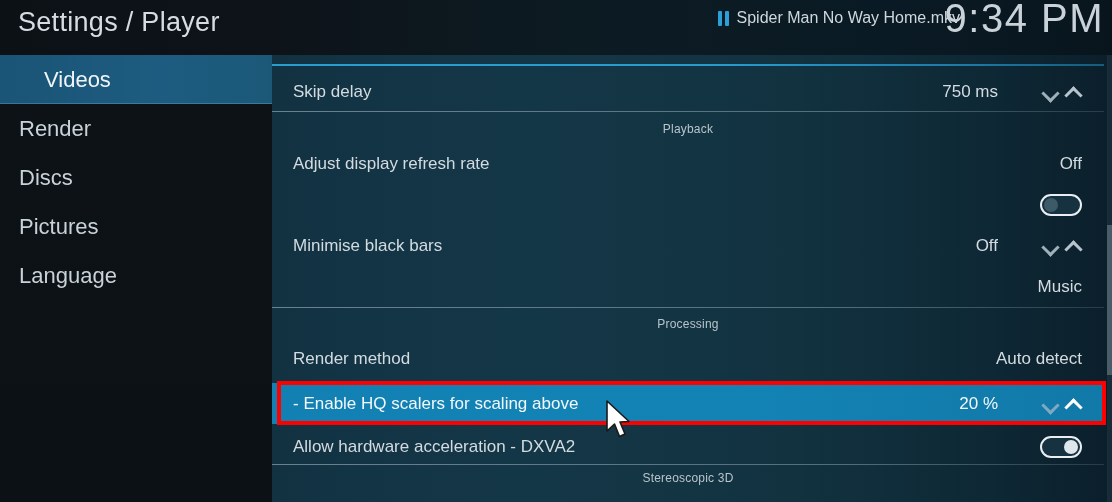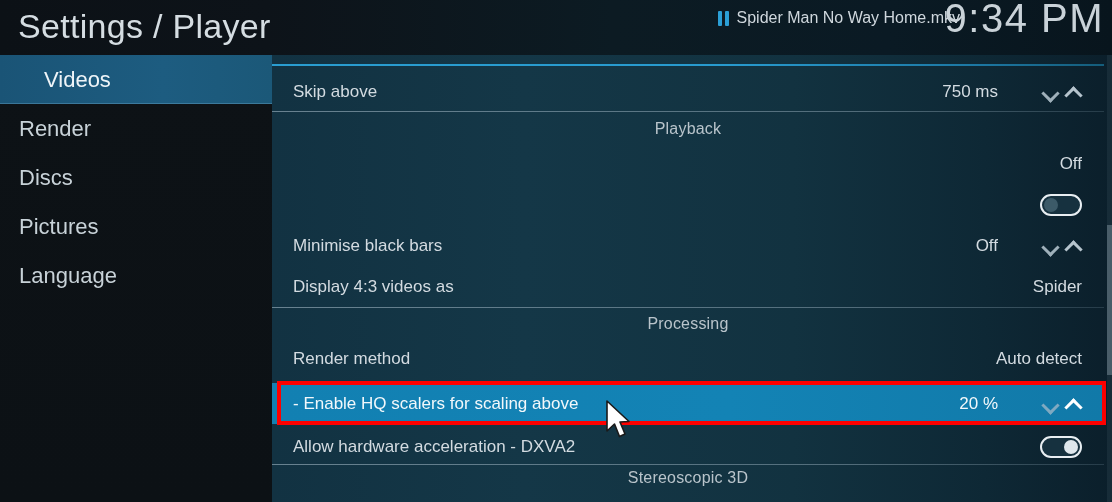--- a/index.html
+++ b/index.html
@@ -16,21 +16,21 @@
   }
 
   
   #header {
     position:absolute; left:0; top:0; width:1112px; height:55px;
     background:linear-gradient(to right,#0c1116 0%,#0d1319 24%,#0c1b23 55%,#0a1a24 80%,#08151d 100%);
     overflow:hidden;
   }
   #header-title {
     position:absolute; left:18px; top:7px;
-    font-size:34px; font-weight:300; color:#d5dde2;
+    font-size:27px; font-weight:300; color:#d5dde2;
     letter-spacing:0.3px; white-space:nowrap;
   }
   #now-playing {
     position:absolute; right:152px; top:9px;
     display:flex; align-items:center; gap:8px;
   }
   #pause-icon {
     display:inline-flex; gap:3px; align-items:center;
   }
   #pause-icon i {
@@ -90,21 +90,21 @@
     position:absolute; font-size:17px; font-weight:300; color:#d3dbe1;
     white-space:nowrap; text-align:center;margin-left:28px;
   }
   .sep {
     position:absolute; left:0; width:832px; height:1px;
     background:linear-gradient(to right,rgba(175,195,208,0.55) 0%,rgba(160,182,196,0.45) 70%,rgba(120,145,160,0.25) 100%);
   }
   .section-head {
     position:absolute; left:0; width:832px; height:28px;
     display:flex; align-items:center; justify-content:center;
-    font-size:16px; font-weight:300; color:#b9c4cb; letter-spacing:0.2px;
+    font-size:12px; font-weight:300; color:#b9c4cb; letter-spacing:0.2px;
   }
 
   
   .spinner { position:absolute; display:flex; align-items:center; gap:6px; }
   .chev { width:17px; height:13px; position:relative; display:block; }
   .chev::before{
     content:""; position:absolute; left:2px; top:2px;
     width:10px; height:10px;
     border-right:3px solid #9fb0ba; border-bottom:3px solid #9fb0ba;
     transform:rotate(45deg);
@@ -185,53 +185,53 @@
     <div class="side-item">
         <span>Language</span>
       </div>
   </div>
 
   <div id="content">
 
     <div id="top-rule"></div>
 
     <div class="row" style="top:16px">
-      <span class="label">Skip above</span>
+      <span class="label">Skip delay</span>
       <span class="value" style="right:106px">750 ms</span>
       <span class="spinner" style="right:22px">
         <span class="chev down"></span>
         <span class="chev up"></span>
       </span>
     </div>
     <div class="sep" style="top:56px"></div>
 
     <div class="section-head" style="top:60px">Playback</div>
 
     <div class="row" style="top:88px">
+      <span class="label">Adjust display refresh rate</span>
       <span class="value" style="right:22px">Off</span>
     </div>
 
     <div class="row" style="top:129px">
       <span class="toggle off" style="right:22px; top:10px">
           <span class="knob"></span>
         </span>
     </div>
 
     <div class="row" style="top:170px">
       <span class="label">Minimise black bars</span>
       <span class="value" style="right:106px">Off</span>
       <span class="spinner" style="right:22px">
         <span class="chev down"></span>
         <span class="chev up"></span>
       </span>
     </div>
 
     <div class="row" style="top:211px">
-      <span class="label">Display 4:3 videos as</span>
-      <span class="value" style="right:22px">Spider</span>
+      <span class="value" style="right:22px">Music</span>
     </div>
     <div class="sep" style="top:252px"></div>
 
     <div class="section-head" style="top:255px">Processing</div>
 
     <div class="row" style="top:283px">
       <span class="label">Render method</span>
       <span class="value" style="right:22px">Auto detect</span>
     </div>
 

